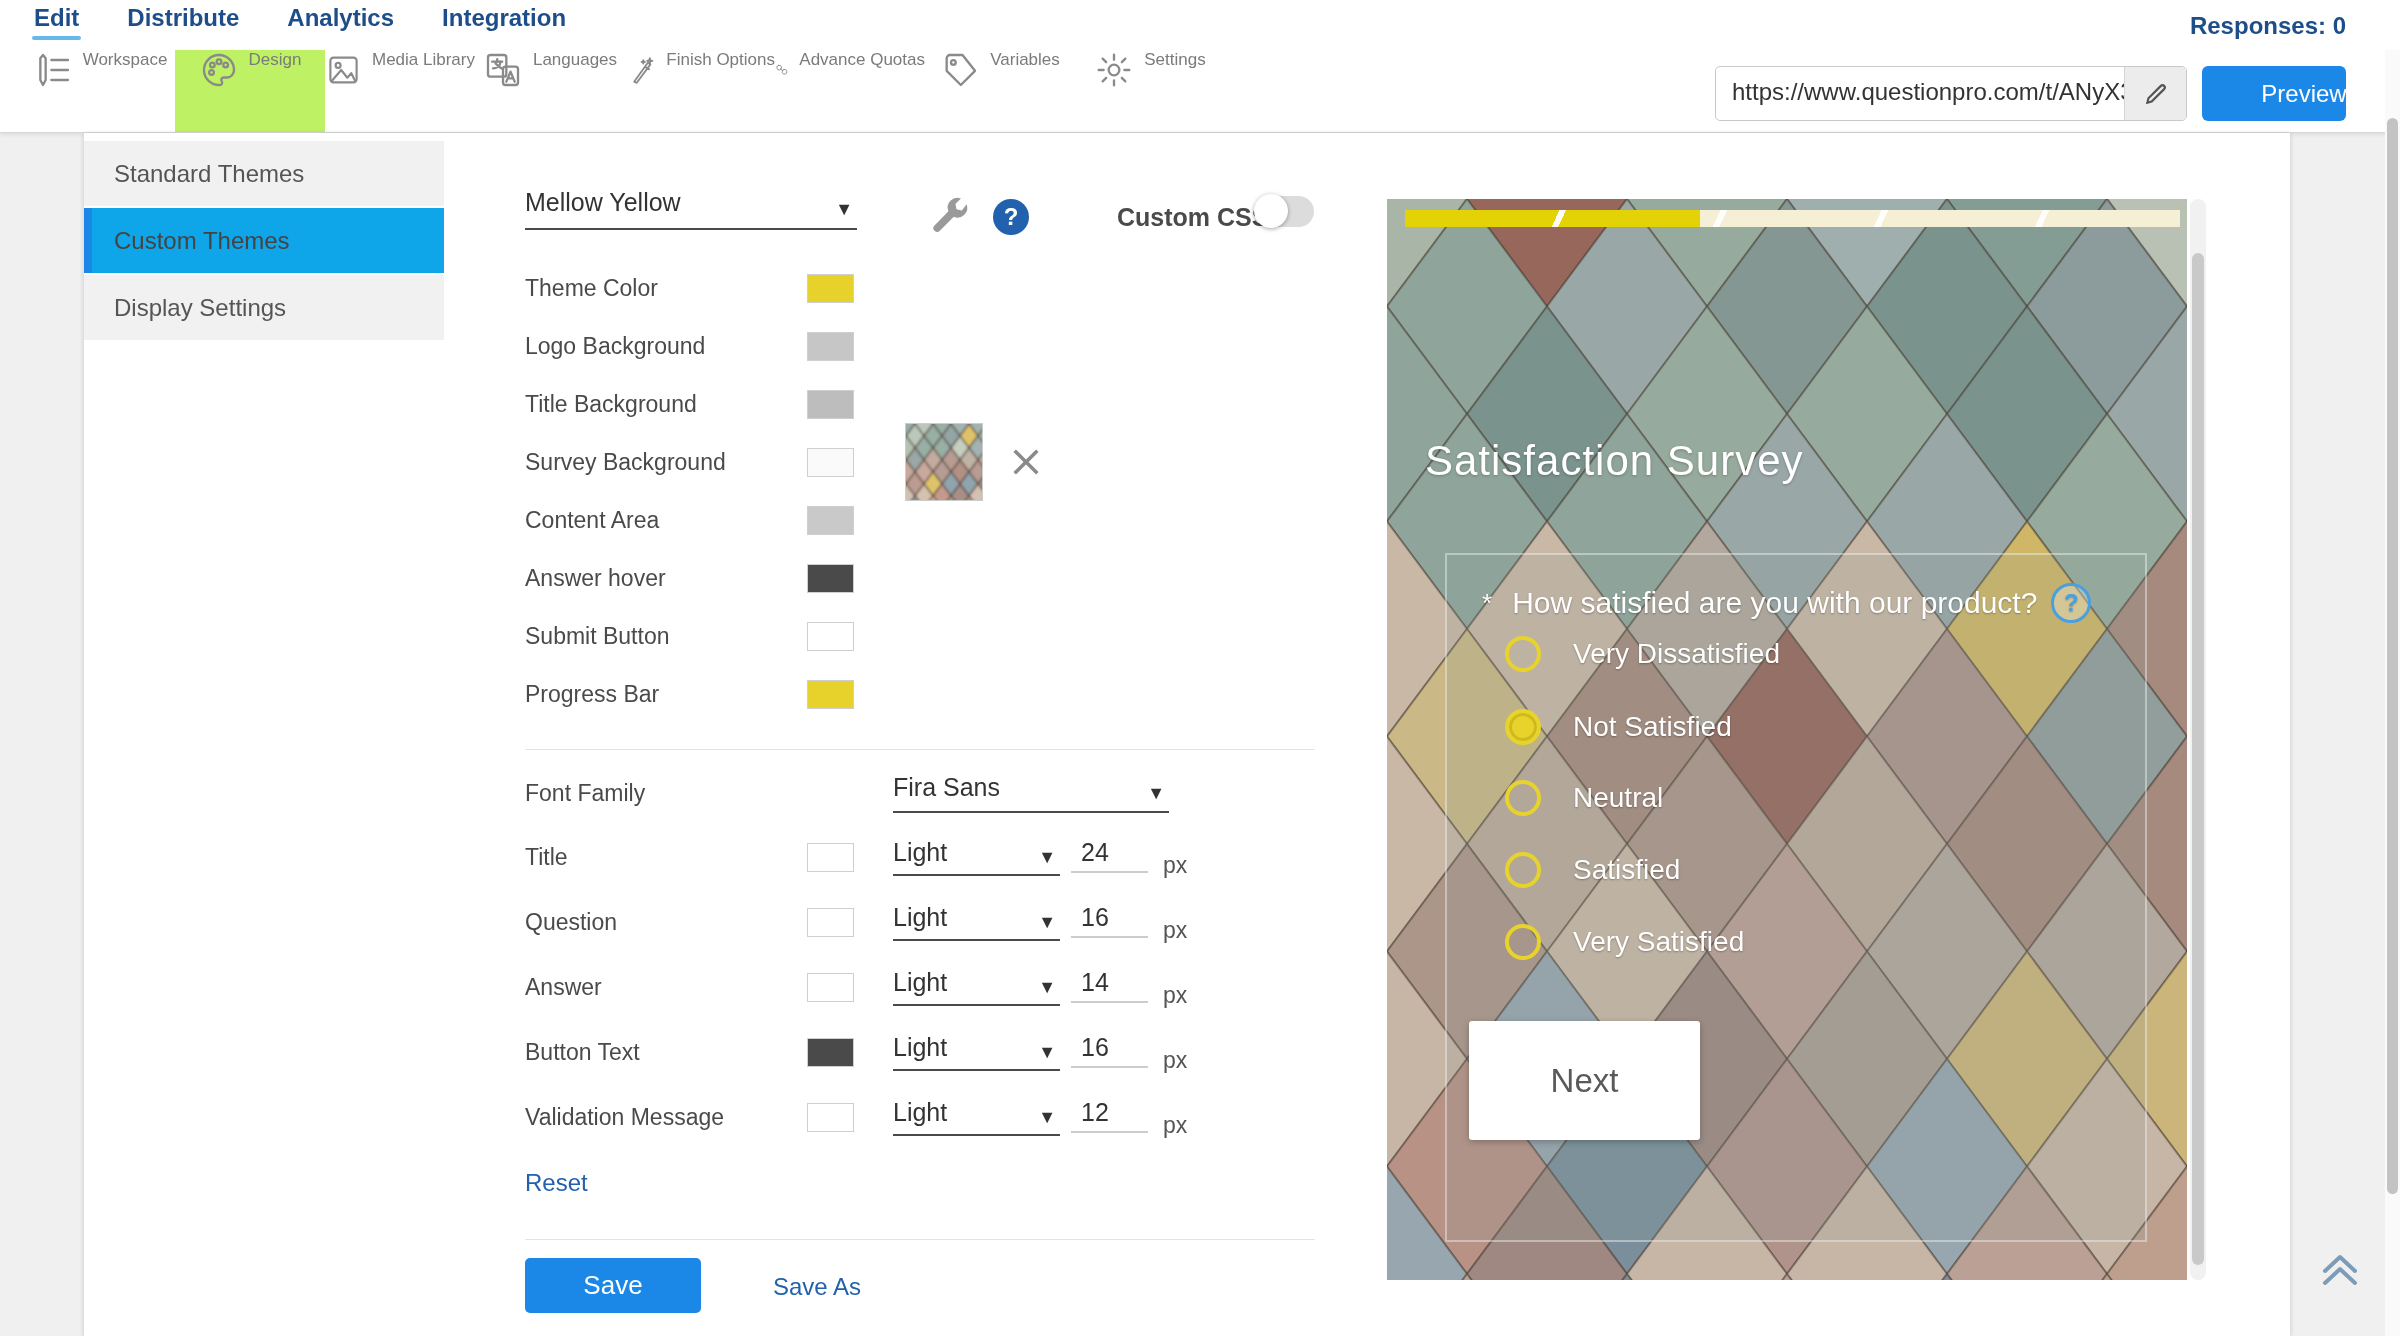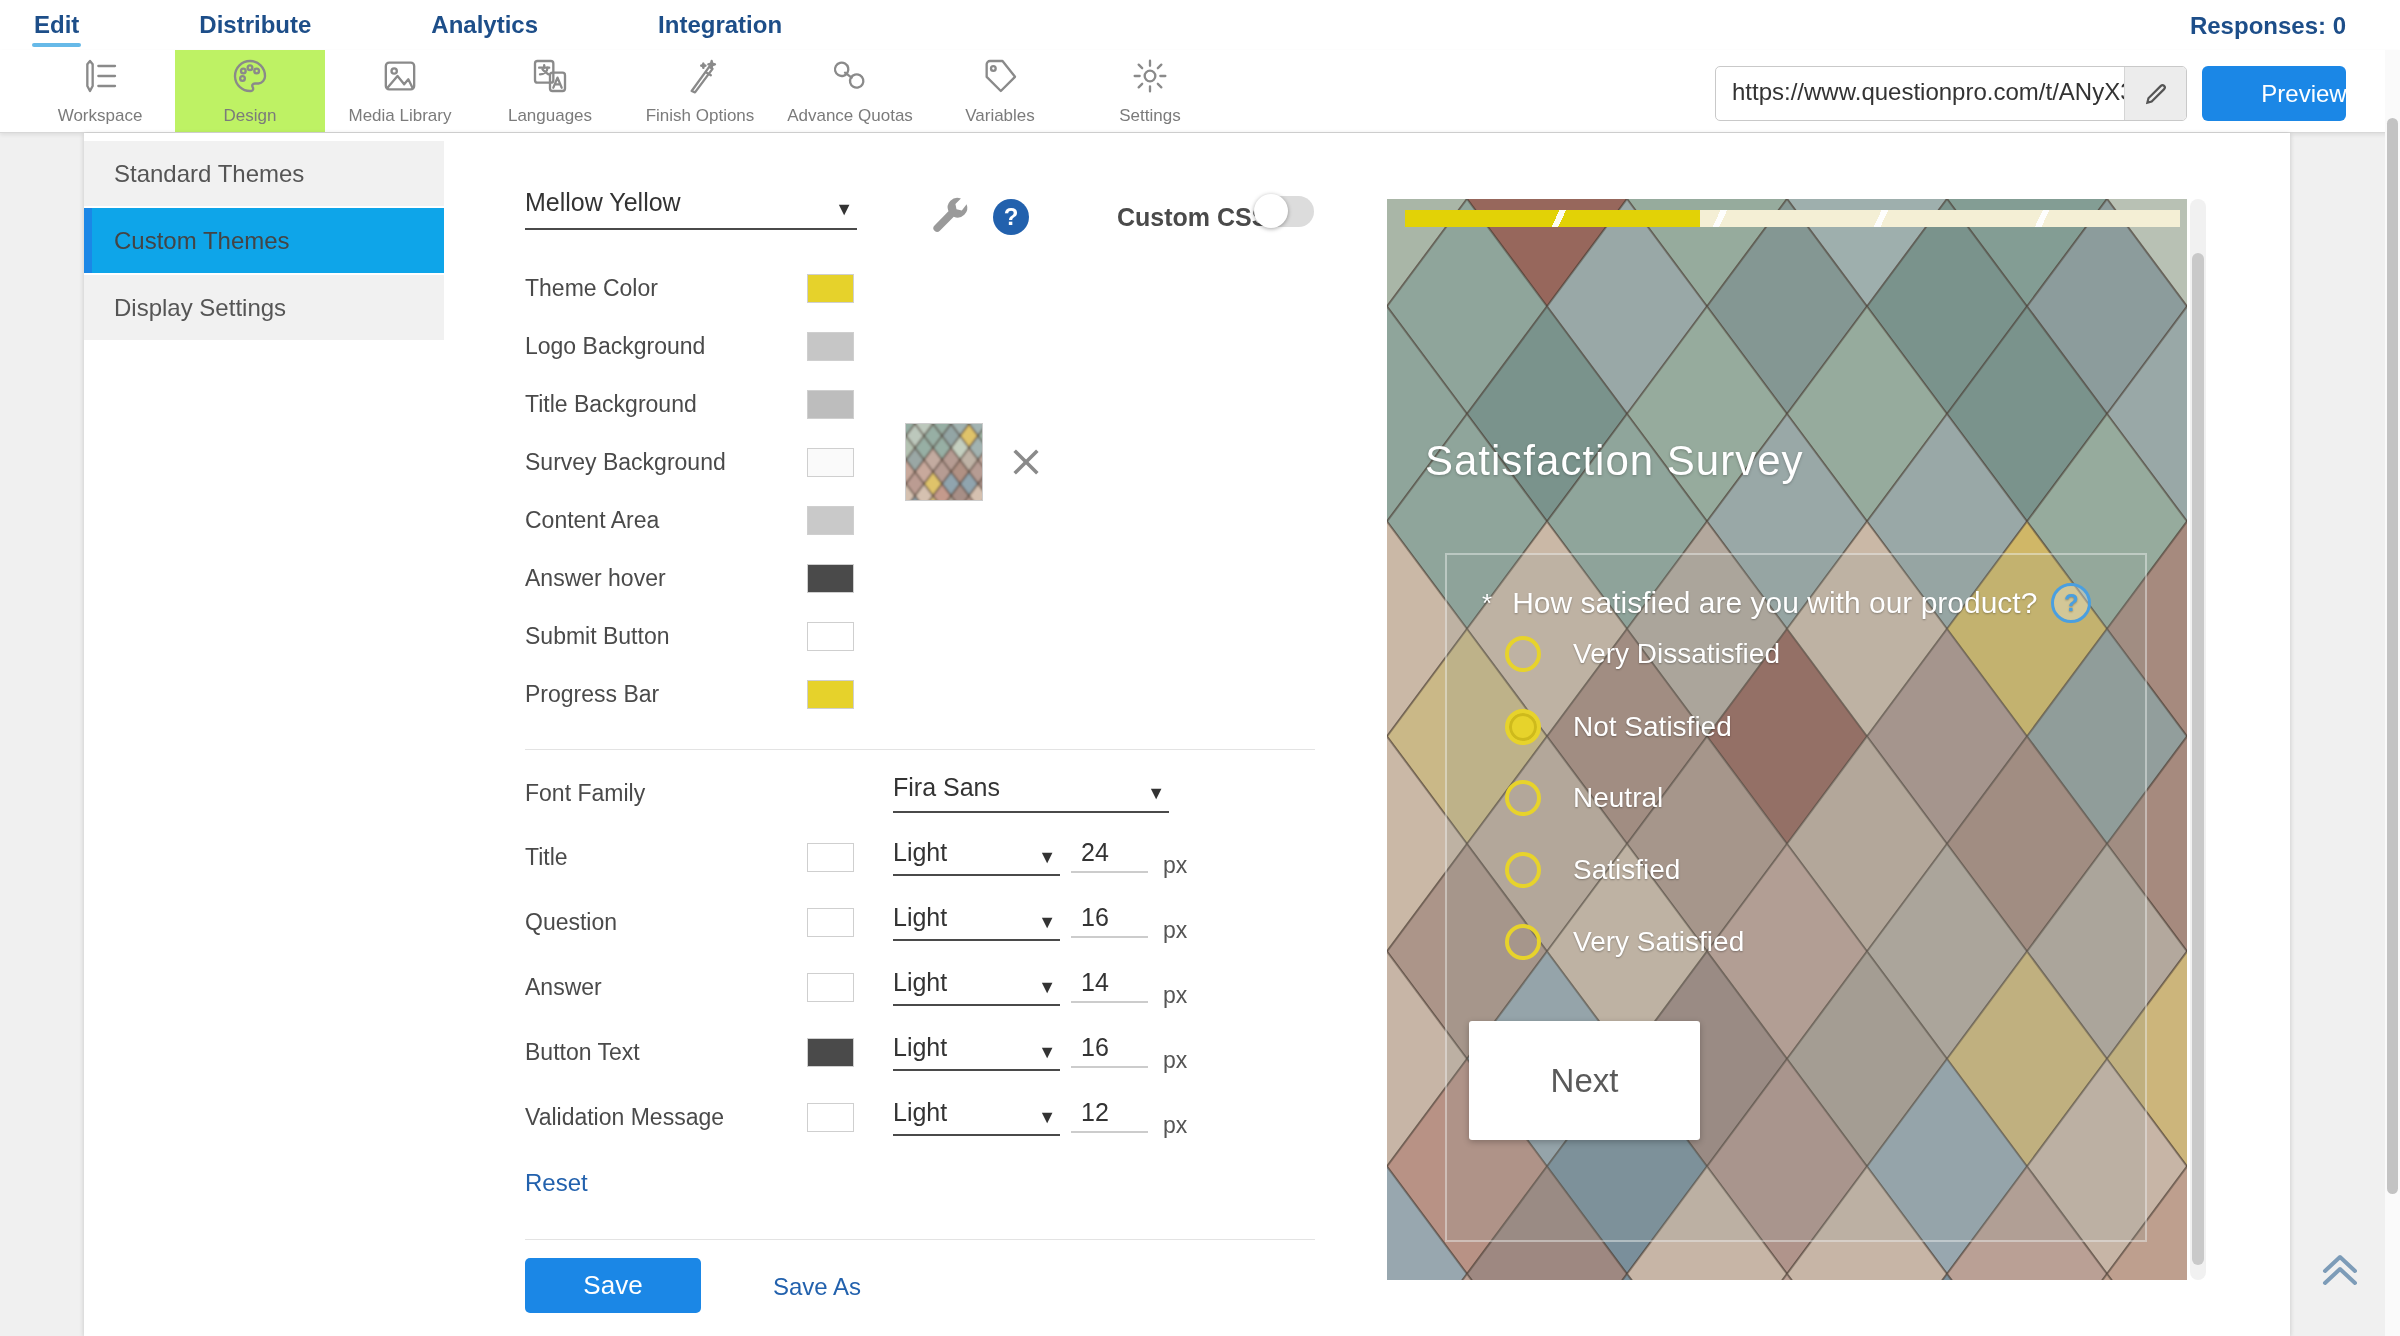--- a/index.html
+++ b/index.html
@@ -2,29 +2,29 @@
 <html><head>
 <meta charset="utf-8">
 <style>
   * { margin:0; padding:0; box-sizing:border-box; }
   html,body { width:2400px; height:1336px; }
   body { font-family:"Liberation Sans","DejaVu Sans",sans-serif; background:#f0f0f0; overflow:hidden; }
   .app { position:relative; width:2400px; height:1336px; background:#f0f0f0; overflow:hidden; }
 
   
   .topnav { position:absolute; left:0; top:0; width:2400px; height:50px; background:#fff;
-            display:flex; align-items:center; padding-left:32px; gap:116px; }
+            display:flex; align-items:flex-start; padding-left:32px; gap:44px; }
   .nav-item { font-size:24px; color:#1d4e89; font-weight:bold; cursor:pointer; position:relative; padding:4px 2px; }
   .nav-item.active::after { content:""; position:absolute; left:0; right:0; bottom:-4px; height:4px; background:#66b9e8; border-radius:2px; }
   .responses { position:absolute; right:54px; top:12px; font-size:24px; color:#1d4e89; font-weight:bold; }
 
   
   .toolbar { position:absolute; left:0; top:50px; width:2400px; height:83px; background:#fff;
              border-bottom:1px solid #d8d8d8; box-shadow:0 2px 4px rgba(0,0,0,.08); display:flex; padding-left:25px; }
-  .tool-tab { width:150px; height:82px; display:flex; flex-direction:column; align-items:center; justify-content:center; gap:10px; cursor:pointer; }
+  .tool-tab { width:150px; height:82px; display:flex; flex-direction:row; justify-content:center; gap:10px; cursor:pointer; }
   .tool-tab.active { background:#bef264; }
   .tool-tab svg { width:40px; height:40px; stroke:#8a8a8a; fill:none; stroke-width:1.4; stroke-linecap:round; stroke-linejoin:round; }
   .tool-label { font-size:17px; color:#7b7b7b; white-space:nowrap; }
 
   .urlbox { position:absolute; left:1715px; top:66px; width:472px; height:55px; background:#fff;
             border:1px solid #c9c9c9; border-radius:5px; display:flex; align-items:stretch; overflow:hidden; }
   .urltext { flex:1; font-size:24px; color:#333; padding:11px 0 0 16px; white-space:nowrap; overflow:hidden; }
   .url-edit { width:62px; background:#ececec; border-left:1px solid #d5d5d5; display:flex; align-items:center; justify-content:center; cursor:pointer; }
   .url-edit svg { width:26px; height:26px; stroke:#555; fill:none; stroke-width:2; }
   .preview-btn { position:absolute; left:2202px; top:66px; width:144px; height:55px; background:#1b87e6; border:none;

